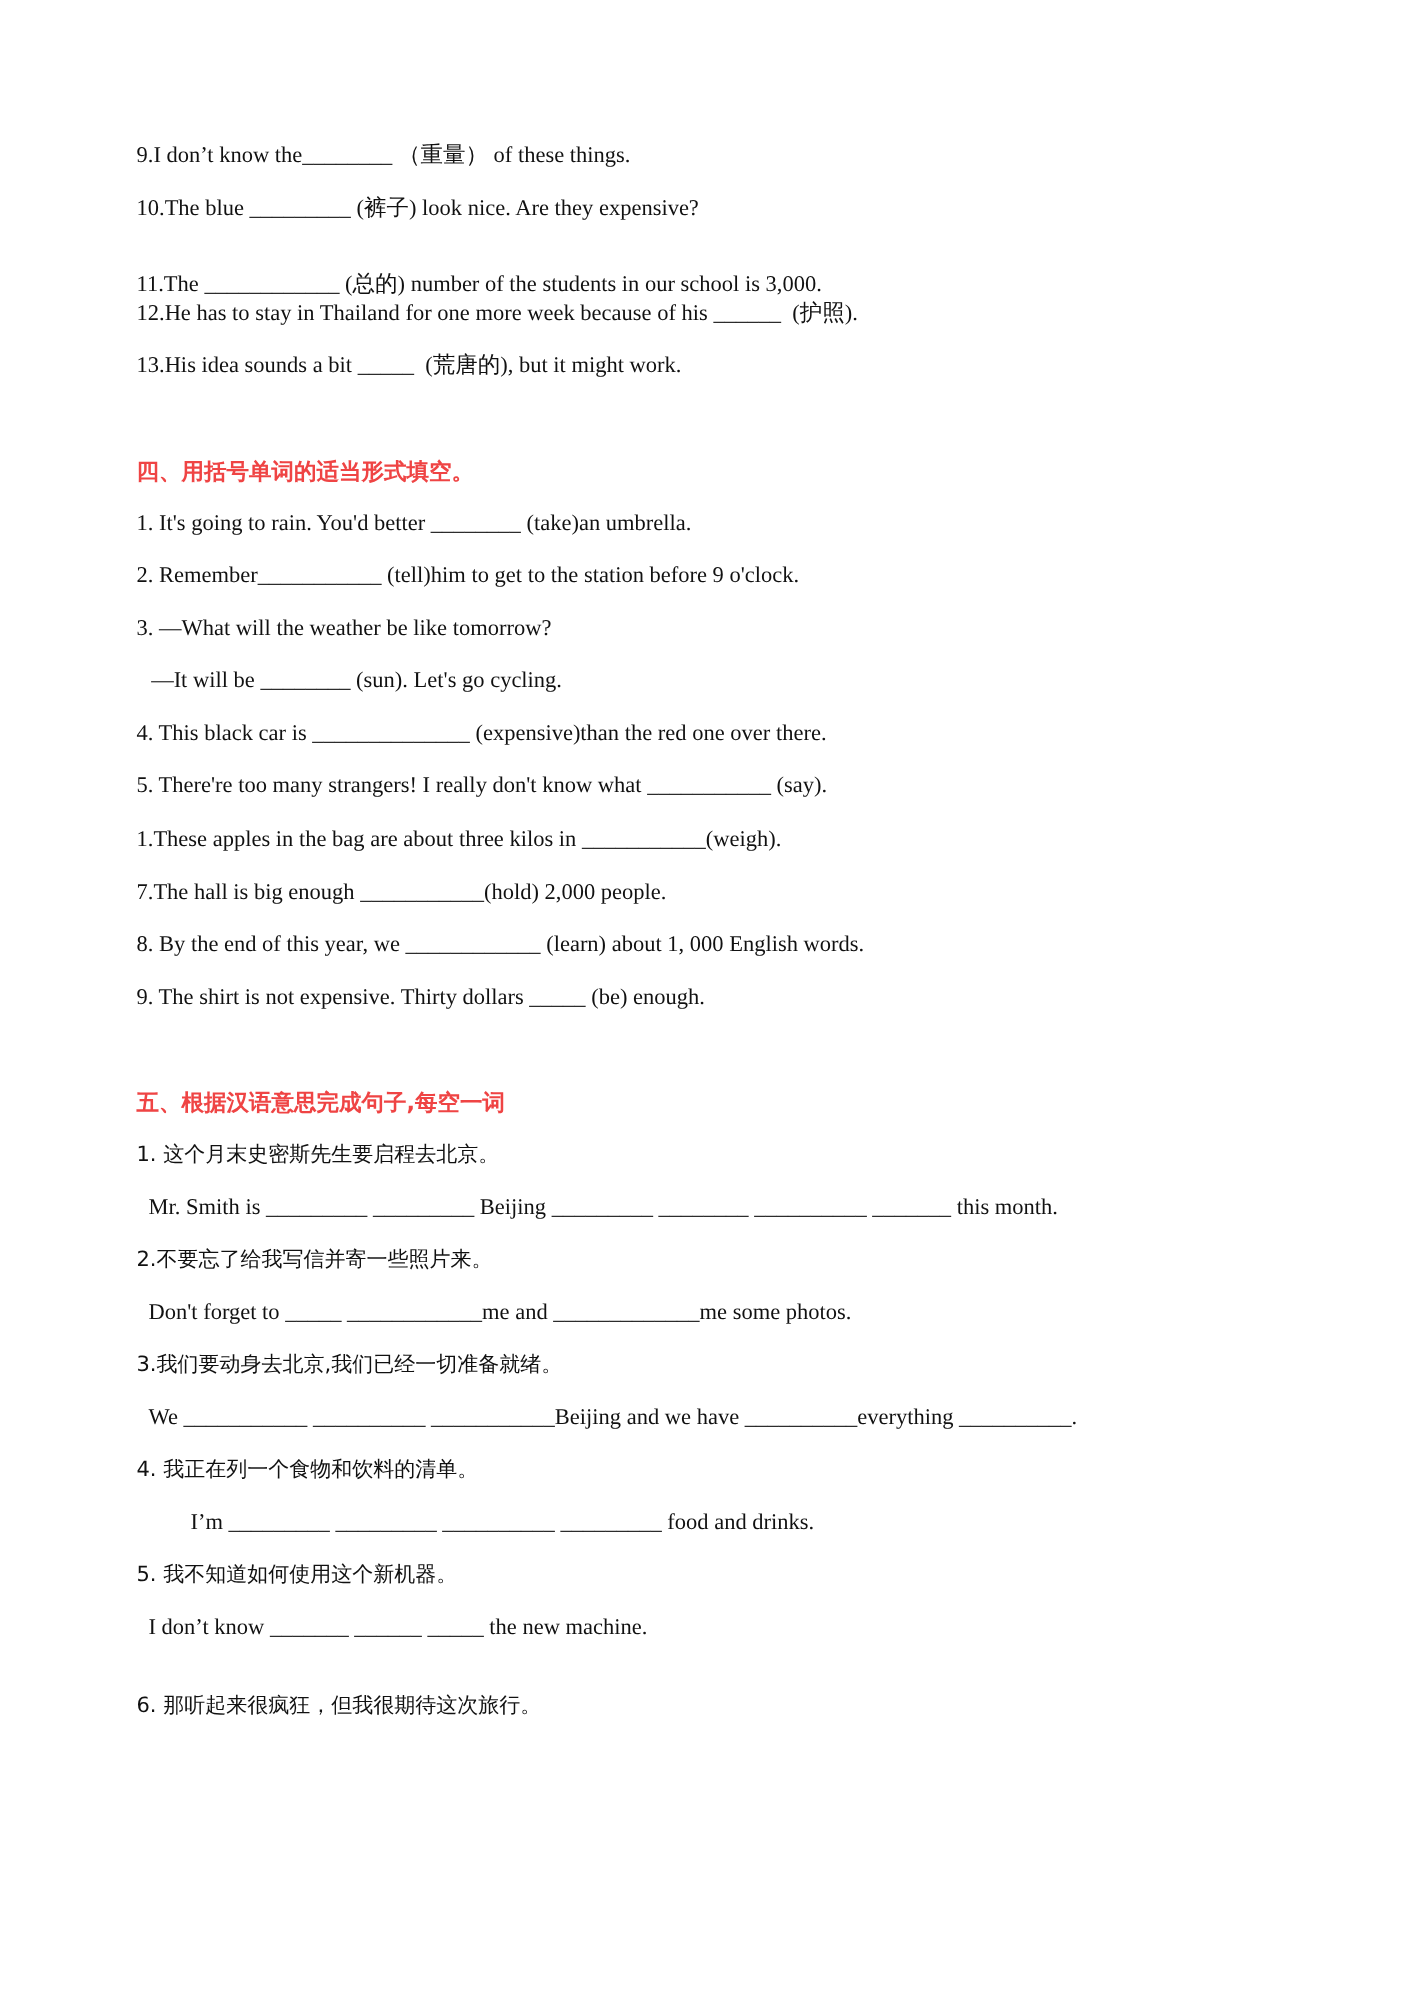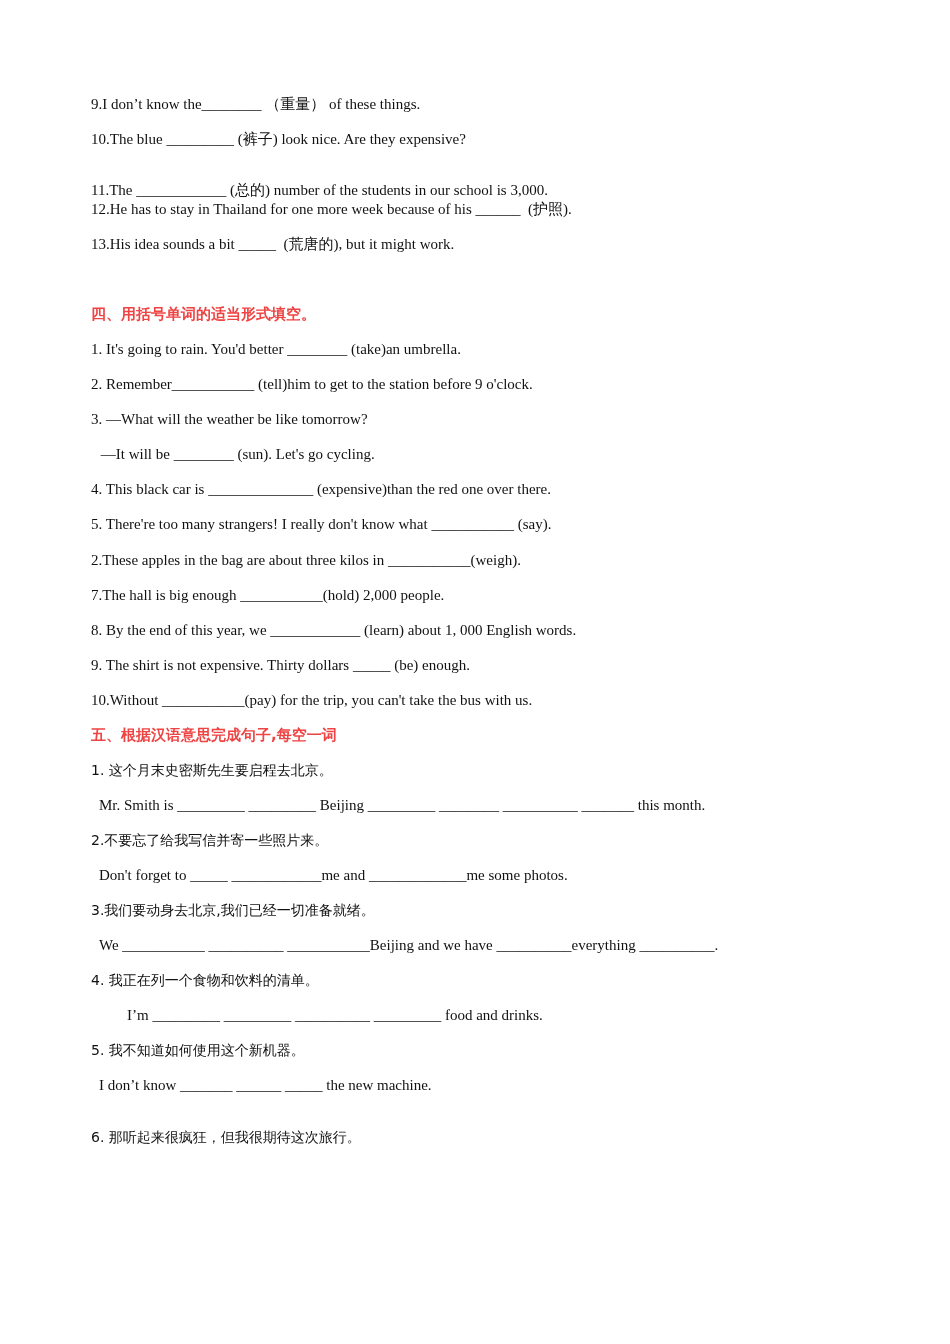--- a/index.html
+++ b/index.html
@@ -59,25 +59,24 @@
   <div class="line" style="top:199px;">12.He has to stay in Thailand for one more week because of his ______  (护照).</div>
   <div class="line" style="top:234px;">13.His idea sounds a bit _____  (荒唐的), but it might work.</div>
 
   <div class="heading" style="top:304px;">四、用括号单词的适当形式填空。</div>
   <div class="line" style="top:339px;">1. It's going to rain. You'd better ________ (take)an umbrella.</div>
   <div class="line" style="top:374px;">2. Remember___________ (tell)him to get to the station before 9 o'clock.</div>
   <div class="line" style="top:409px;">3. —What will the weather be like tomorrow?</div>
   <div class="line indent0b" style="top:444px;"> —It will be ________ (sun). Let's go cycling.</div>
   <div class="line" style="top:479px;">4. This black car is ______________ (expensive)than the red one over there.</div>
   <div class="line" style="top:514px;">5. There're too many strangers! I really don't know what ___________ (say).</div>
-  <div class="line" style="top:550px;">2.These apples in the bag are about three kilos in ___________(weigh).</div>
+  <div class="line" style="top:550px;">1.These apples in the bag are about three kilos in ___________(weigh).</div>
   <div class="line" style="top:585px;">7.The hall is big enough ___________(hold) 2,000 people.</div>
   <div class="line" style="top:620px;">8. By the end of this year, we ____________ (learn) about 1, 000 English words.</div>
   <div class="line" style="top:655px;">9. The shirt is not expensive. Thirty dollars _____ (be) enough.</div>
-  <div class="line" style="top:690px;">10.Without ___________(pay) for the trip, you can't take the bus with us.</div>
 
   <div class="heading" style="top:725px;">五、根据汉语意思完成句子,每空一词</div>
 
   <div class="line cn" style="top:760px;">1. 这个月末史密斯先生要启程去北京。</div>
   <div class="line indent1" style="top:795px;">Mr. Smith is _________ _________ Beijing _________ ________ __________ _______ this month.</div>
 
   <div class="line cn" style="top:830px;">2.不要忘了给我写信并寄一些照片来。</div>
   <div class="line indent1" style="top:865px;">Don't forget to _____ ____________me and _____________me some photos.</div>
 
   <div class="line cn" style="top:900px;">3.我们要动身去北京,我们已经一切准备就绪。</div>

